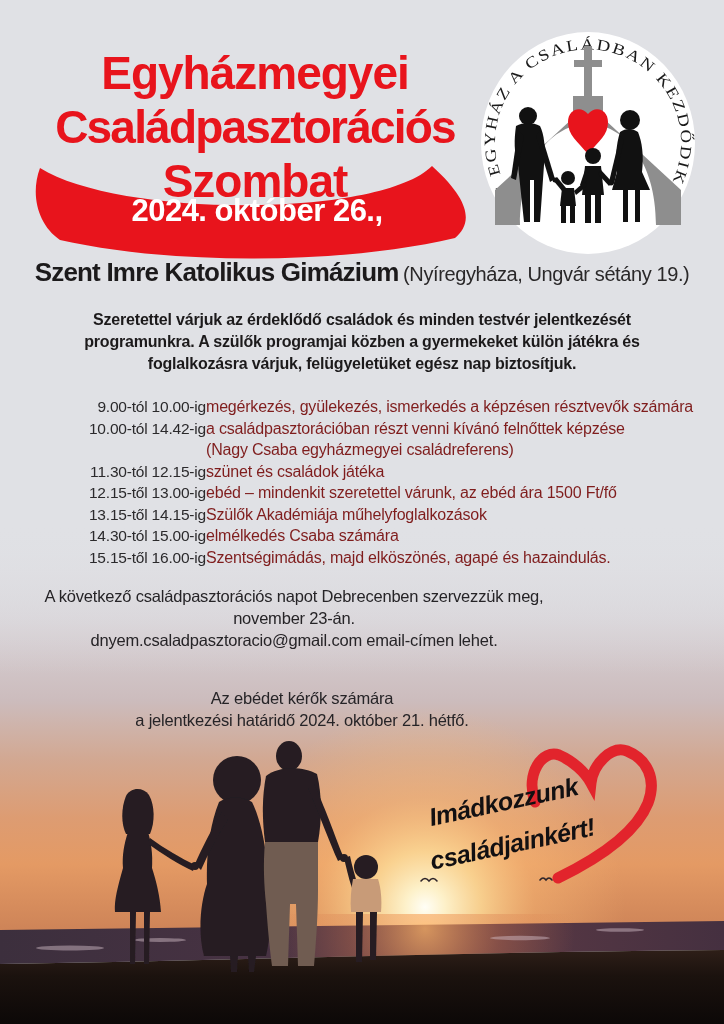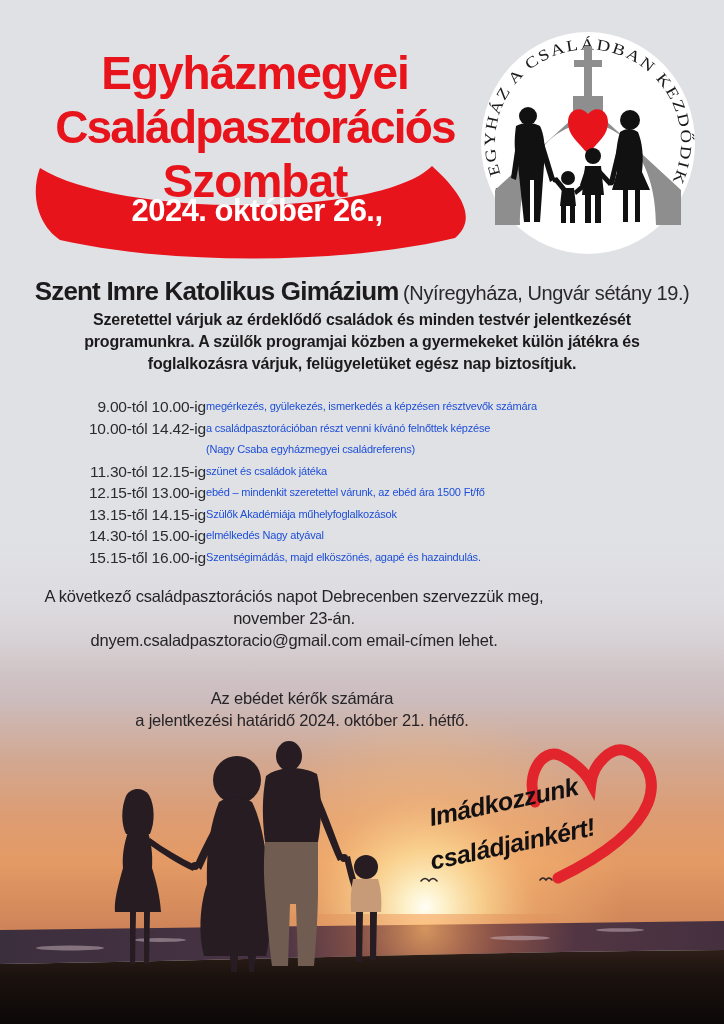--- a/index.html
+++ b/index.html
@@ -13,30 +13,30 @@
   .title-block{left:0;top:46px;width:510px;text-align:center;z-index:4;}
   .title-line{font-weight:bold;font-size:46px;line-height:54px;color:#e8141c;letter-spacing:-1px;}
   .title-line.mid{letter-spacing:-1.8px;}
   
   .ribbon-svg{left:25px;top:155px;width:460px;height:120px;z-index:3;}
   .date-banner{left:37px;top:193px;width:440px;text-align:center;z-index:5;
     color:#ffffff;font-weight:bold;font-size:31px;letter-spacing:-0.5px;}
   
   .logo-svg{left:478px;top:30px;width:220px;height:226px;z-index:4;}
   
-  .venue{left:0;top:257px;width:724px;text-align:center;z-index:4;white-space:nowrap;margin-top:19px;}
+  .venue{left:0;top:257px;width:724px;text-align:center;z-index:4;white-space:nowrap;}
   .venue-name{font-weight:bold;font-size:26px;letter-spacing:-0.8px;color:#1c1a1b;}
   .venue-address{font-size:20px;letter-spacing:-0.4px;color:#2a2829;}
   
   .intro{left:30px;top:309px;width:664px;text-align:center;z-index:4;}
   .intro div{font-weight:bold;font-size:16px;line-height:22px;letter-spacing:-0.2px;color:#1c1a1b;}
   
   .schedule{left:36px;top:396px;z-index:4;display:grid;grid-template-columns:170px auto;}
   .sch-time{font-size:15.5px;line-height:21.5px;text-align:right;letter-spacing:-0.2px;color:#2b2a2c;white-space:nowrap;}
-  .sch-desc{font-size:11px;line-height:21.5px;letter-spacing:-0.2px;color:#1d4ed8;white-space:nowrap;}
+  .sch-desc{font-size:16px;line-height:21.5px;letter-spacing:-0.2px;color:#7f1d1d;white-space:nowrap;}
   
   .info{left:0;top:585px;width:588px;text-align:center;z-index:4;}
   .info div{font-size:16.5px;line-height:22px;letter-spacing:-0.2px;color:#262427;}
   .deadline{left:0;top:687px;width:604px;text-align:center;z-index:4;}
   .deadline div{font-size:16.5px;line-height:22px;letter-spacing:-0.2px;color:#262427;}
   
   .photo-svg{left:0;top:524px;width:724px;height:500px;z-index:1;}
   
   .heart-outline-svg{left:525px;top:735px;width:150px;height:155px;z-index:2;}
   .prayer{left:403px;top:780px;width:210px;text-align:center;z-index:3;
@@ -215,21 +215,21 @@
     <div class="sch-time">11.30-tól 12.15-ig</div>
     <div class="sch-desc">szünet és családok játéka</div>
 
     <div class="sch-time">12.15-től 13.00-ig</div>
     <div class="sch-desc">ebéd – mindenkit szeretettel várunk, az ebéd ára 1500 Ft/fő</div>
 
     <div class="sch-time">13.15-től 14.15-ig</div>
     <div class="sch-desc">Szülők Akadémiája műhelyfoglalkozások</div>
 
     <div class="sch-time">14.30-tól 15.00-ig</div>
-    <div class="sch-desc">elmélkedés Nagy atyával</div>
+    <div class="sch-desc">elmélkedés Csaba számára</div>
 
     <div class="sch-time">15.15-től 16.00-ig</div>
     <div class="sch-desc">Szentségimádás, majd elköszönés, agapé és hazaindulás.</div>
   </div>
 
   <div class="abs info">
     <div>A következő családpasztorációs napot Debrecenben szervezzük meg,</div>
     <div>november 23-án.</div>
     <div>dnyem.csaladpasztoracio@gmail.com email-címen lehet.</div>
   </div>

